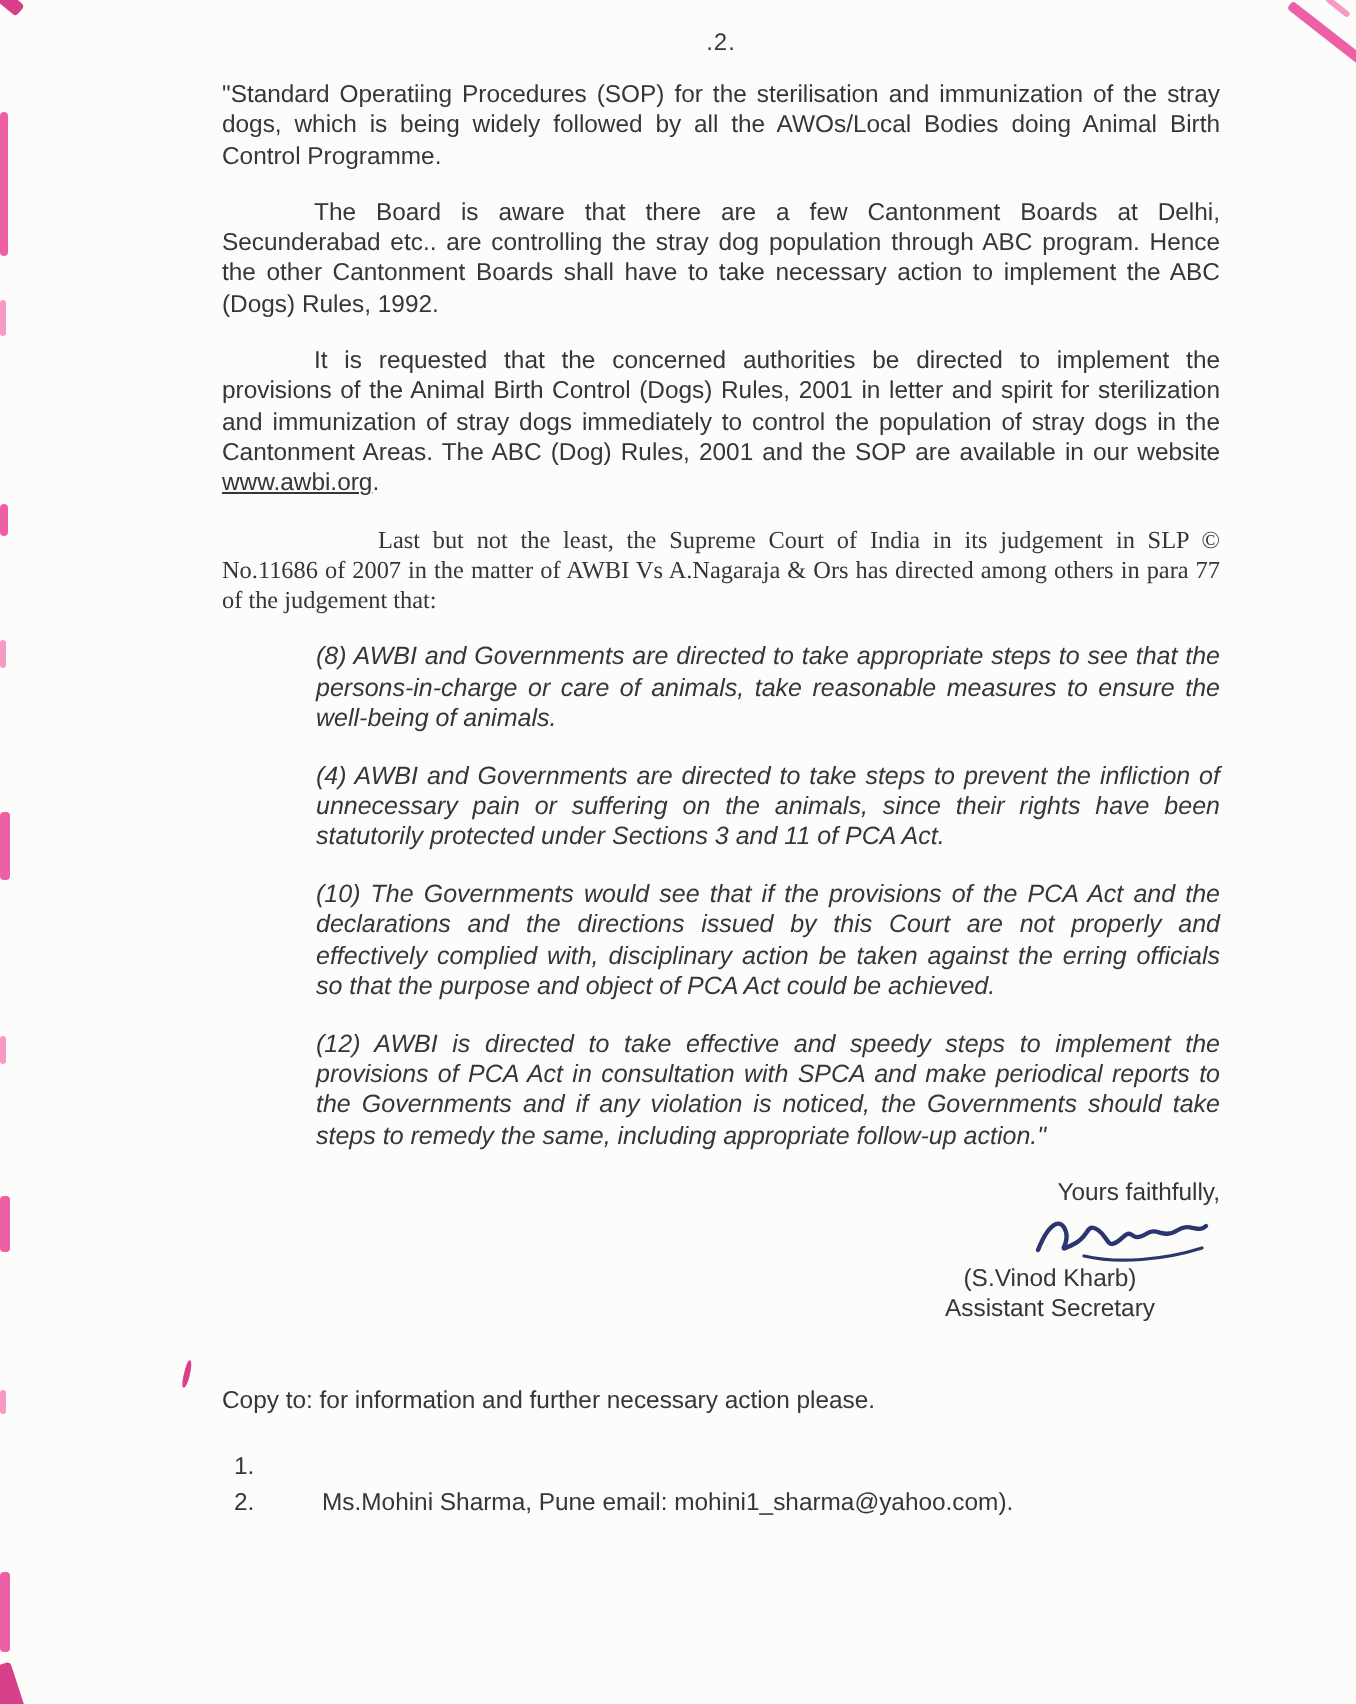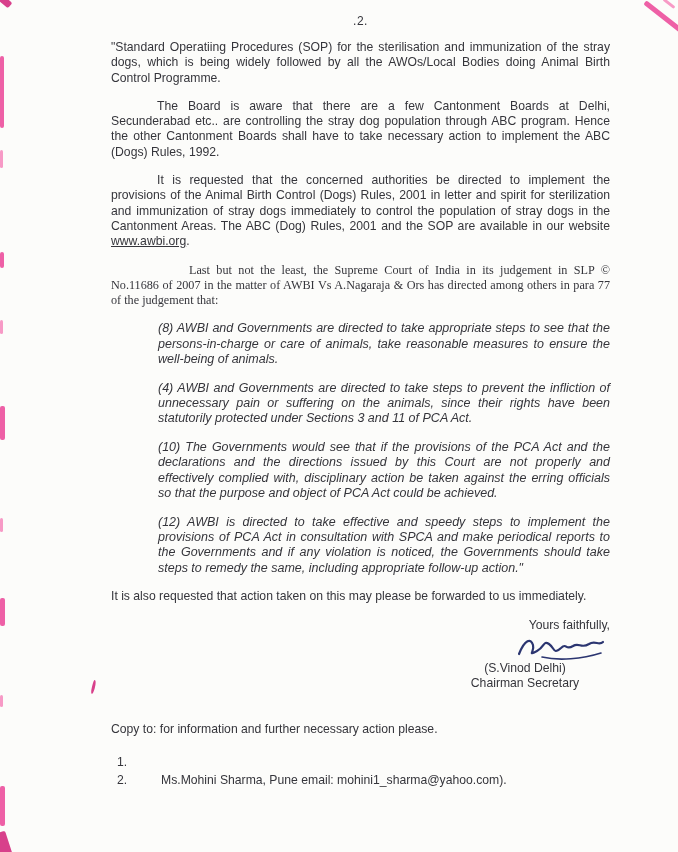--- a/index.html
+++ b/index.html
@@ -100,32 +100,31 @@
       <span>It is requested that the concerned authorities be directed to implement the provisions of the Animal Birth Control (Dogs) Rules, 2001 in letter and spirit for sterilization and immunization of stray dogs immediately to control the population of stray dogs in the Cantonment Areas. The ABC (Dog) Rules, 2001 and the SOP are available in our website </span><span class="weblink">www.awbi.org</span><span>.</span>
     </p>
 
     <p class="body-para indent-lg">Last but not the least, the Supreme Court of India in its judgement in SLP © No.11686 of 2007 in the matter of AWBI Vs A.Nagaraja &amp; Ors has directed among others in para 77 of the judgement that:</p>
 
     <div class="quote">(8) AWBI and Governments are directed to take appropriate steps to see that the persons-in-charge or care of animals, take reasonable measures to ensure the well-being of animals.</div>
     <div class="quote">(4) AWBI and Governments are directed to take steps to prevent the infliction of unnecessary pain or suffering on the animals, since their rights have been statutorily protected under Sections 3 and 11 of PCA Act.</div>
     <div class="quote">(10) The Governments would see that if the provisions of the PCA Act and the declarations and the directions issued by this Court are not properly and effectively complied with, disciplinary action be taken against the erring officials so that the purpose and object of PCA Act could be achieved.</div>
     <div class="quote">(12) AWBI is directed to take effective and speedy steps to implement the provisions of PCA Act in consultation with SPCA and make periodical reports to the Governments and if any violation is noticed, the Governments should take steps to remedy the same, including appropriate follow-up action."</div>
 
-    <p class="final-line">It is also requested that action taken on this may please be forwarded to us immediately.</p>
 
     <div class="closing">
       <div class="sal">Yours faithfully,</div>
       <div class="sig-wrap">
         <svg width="92" height="26" viewBox="0 0 92 26">
           <path d="M5 19 C 11 4, 17 3, 19 10 C 21 17, 13 21, 23 16 C 31 12, 29 5, 35 9 C 41 13, 39 20, 47 13 C 53 7, 51 16, 59 11 C 65 7, 67 14, 75 9 C 81 5, 85 11, 89 7" stroke="#2b3570" stroke-width="2.2" fill="none" stroke-linecap="round"></path>
           <path d="M28 22 C 45 26, 68 24, 87 18" stroke="#2b3570" stroke-width="1.6" fill="none" stroke-linecap="round"></path>
         </svg>
       </div>
-      <div>(S.Vinod Delhi)</div>
-      <div>Chairman Secretary</div>
+      <div>(S.Vinod Kharb)</div>
+      <div>Assistant Secretary</div>
     </div>
 
     <div class="copy-block">
       <p class="copy-heading">Copy to: for information and further necessary action please.</p>
       <div class="copy-item">
         <span class="num">1.</span>
       </div>
       <div class="copy-item">
         <span class="num">2.</span>
         <span>Ms.Mohini Sharma, Pune email: mohini1_sharma@yahoo.com).</span>

